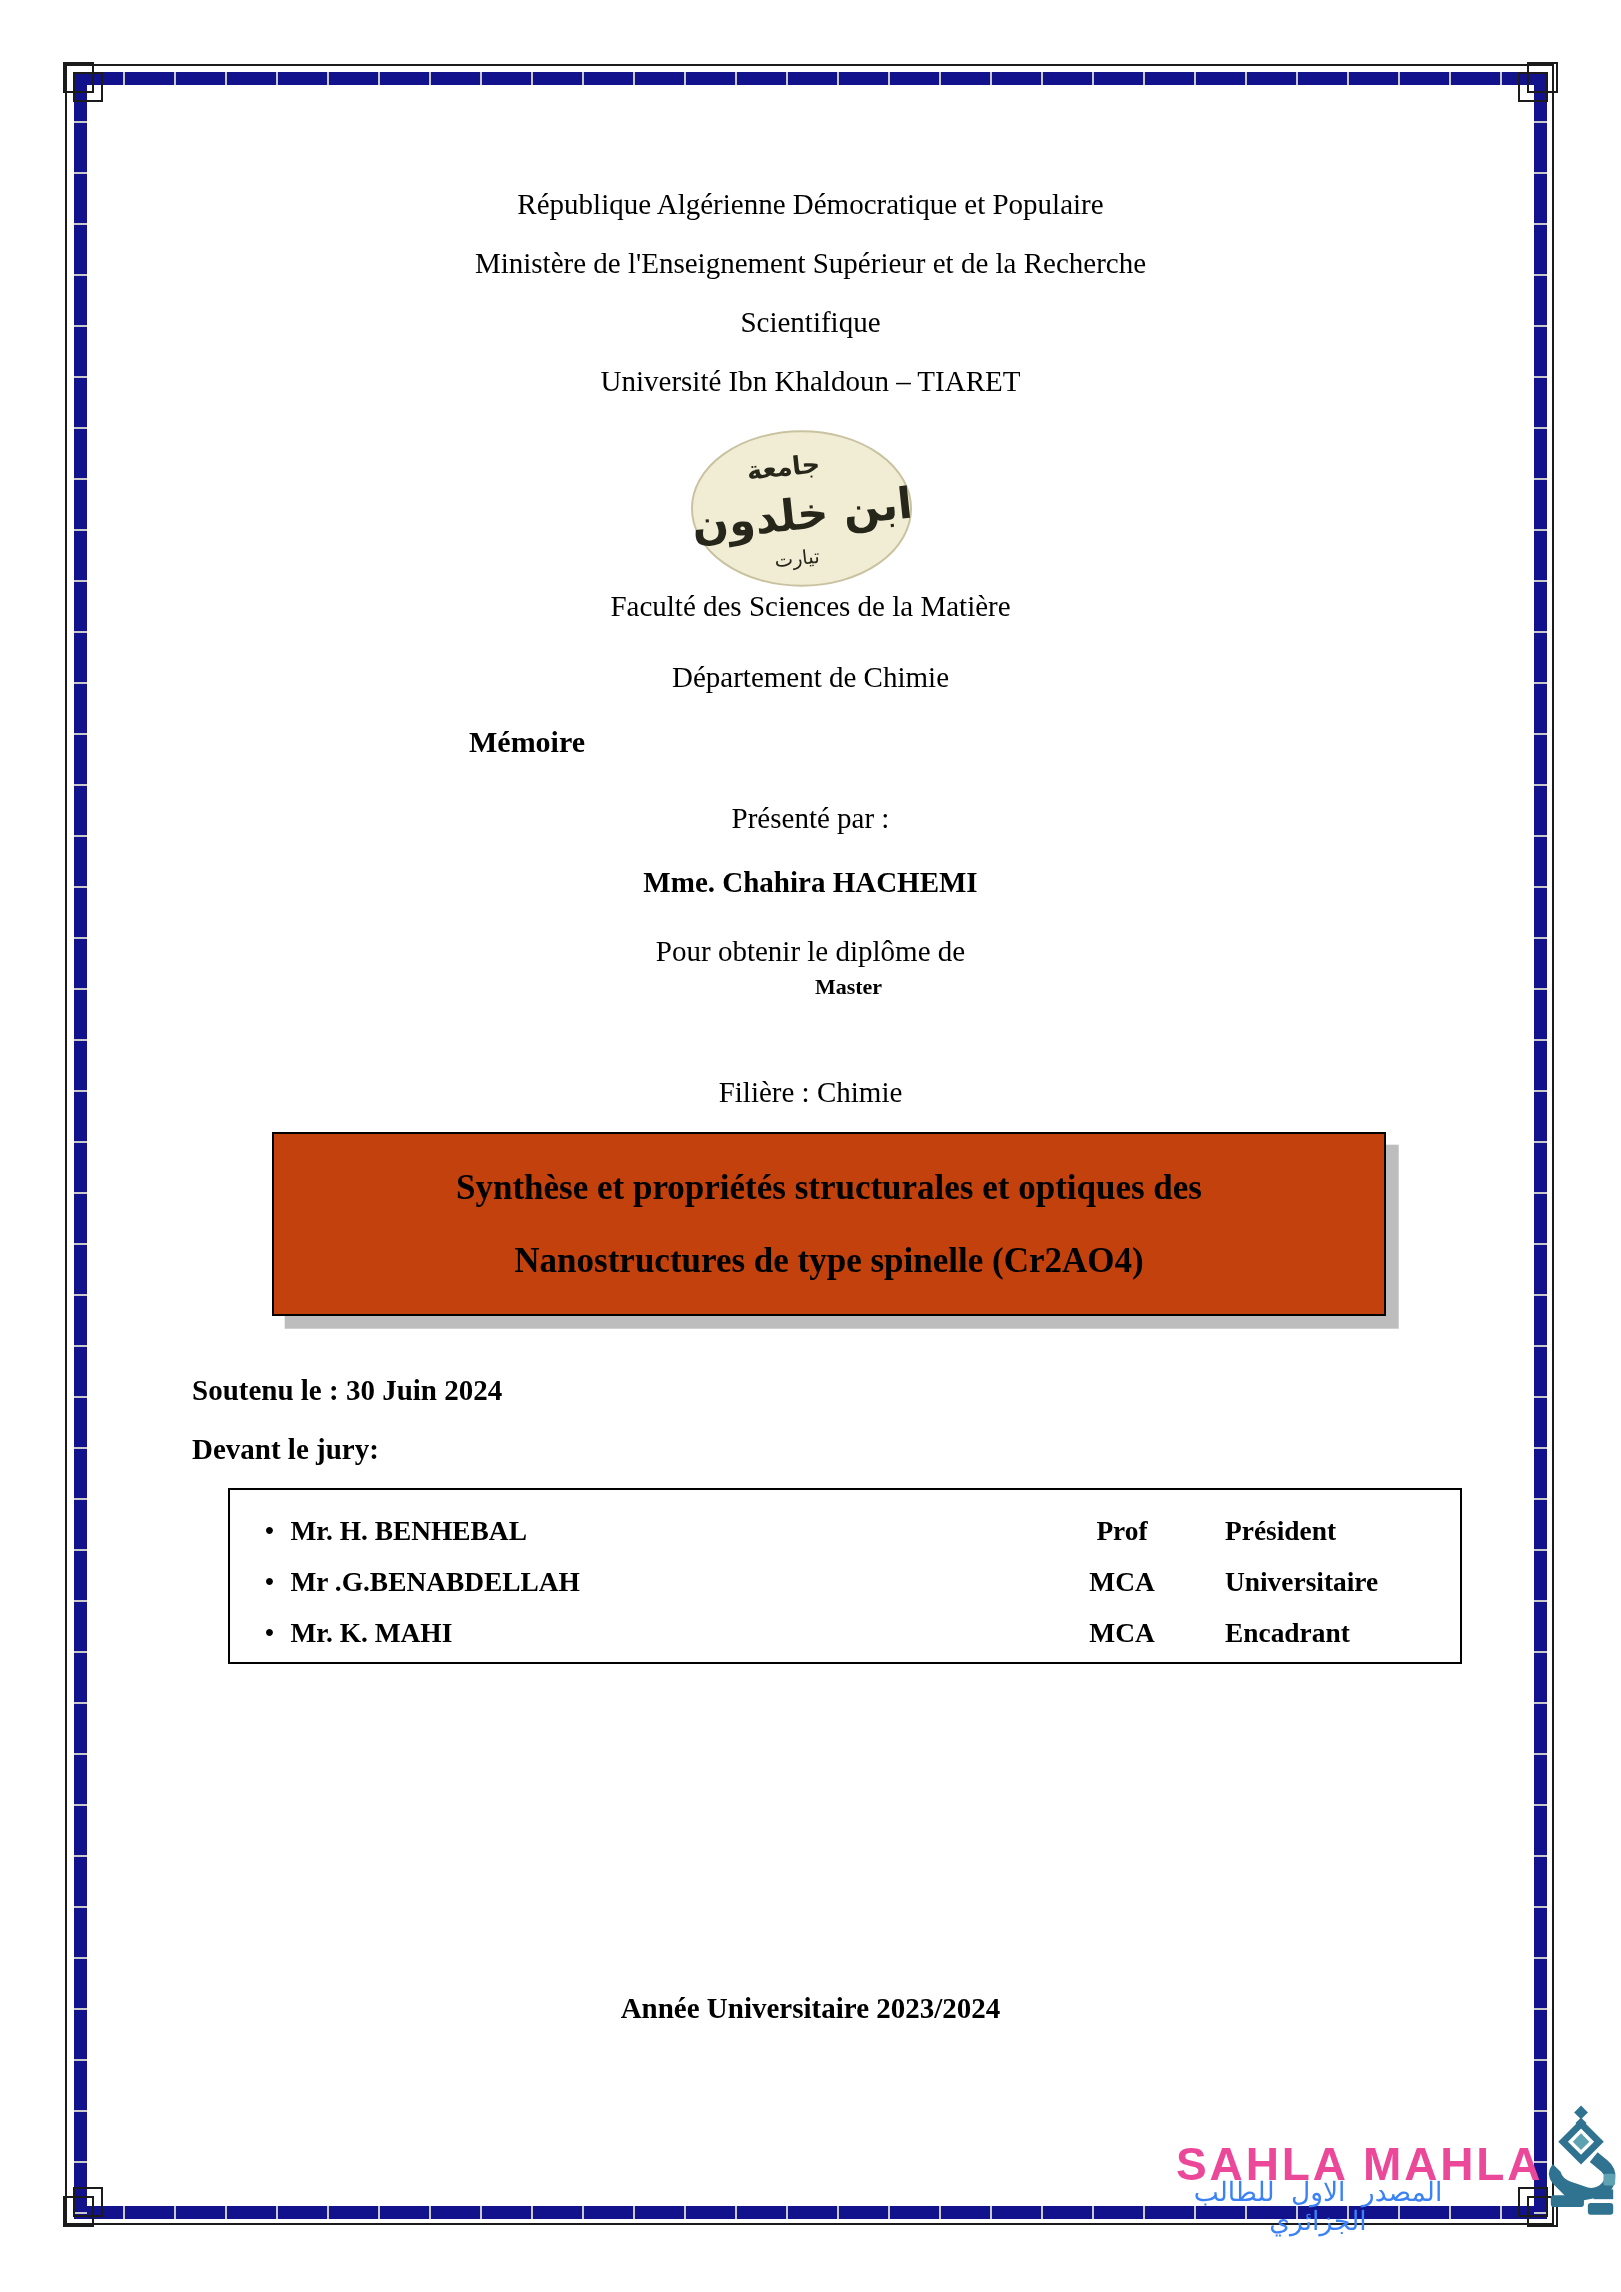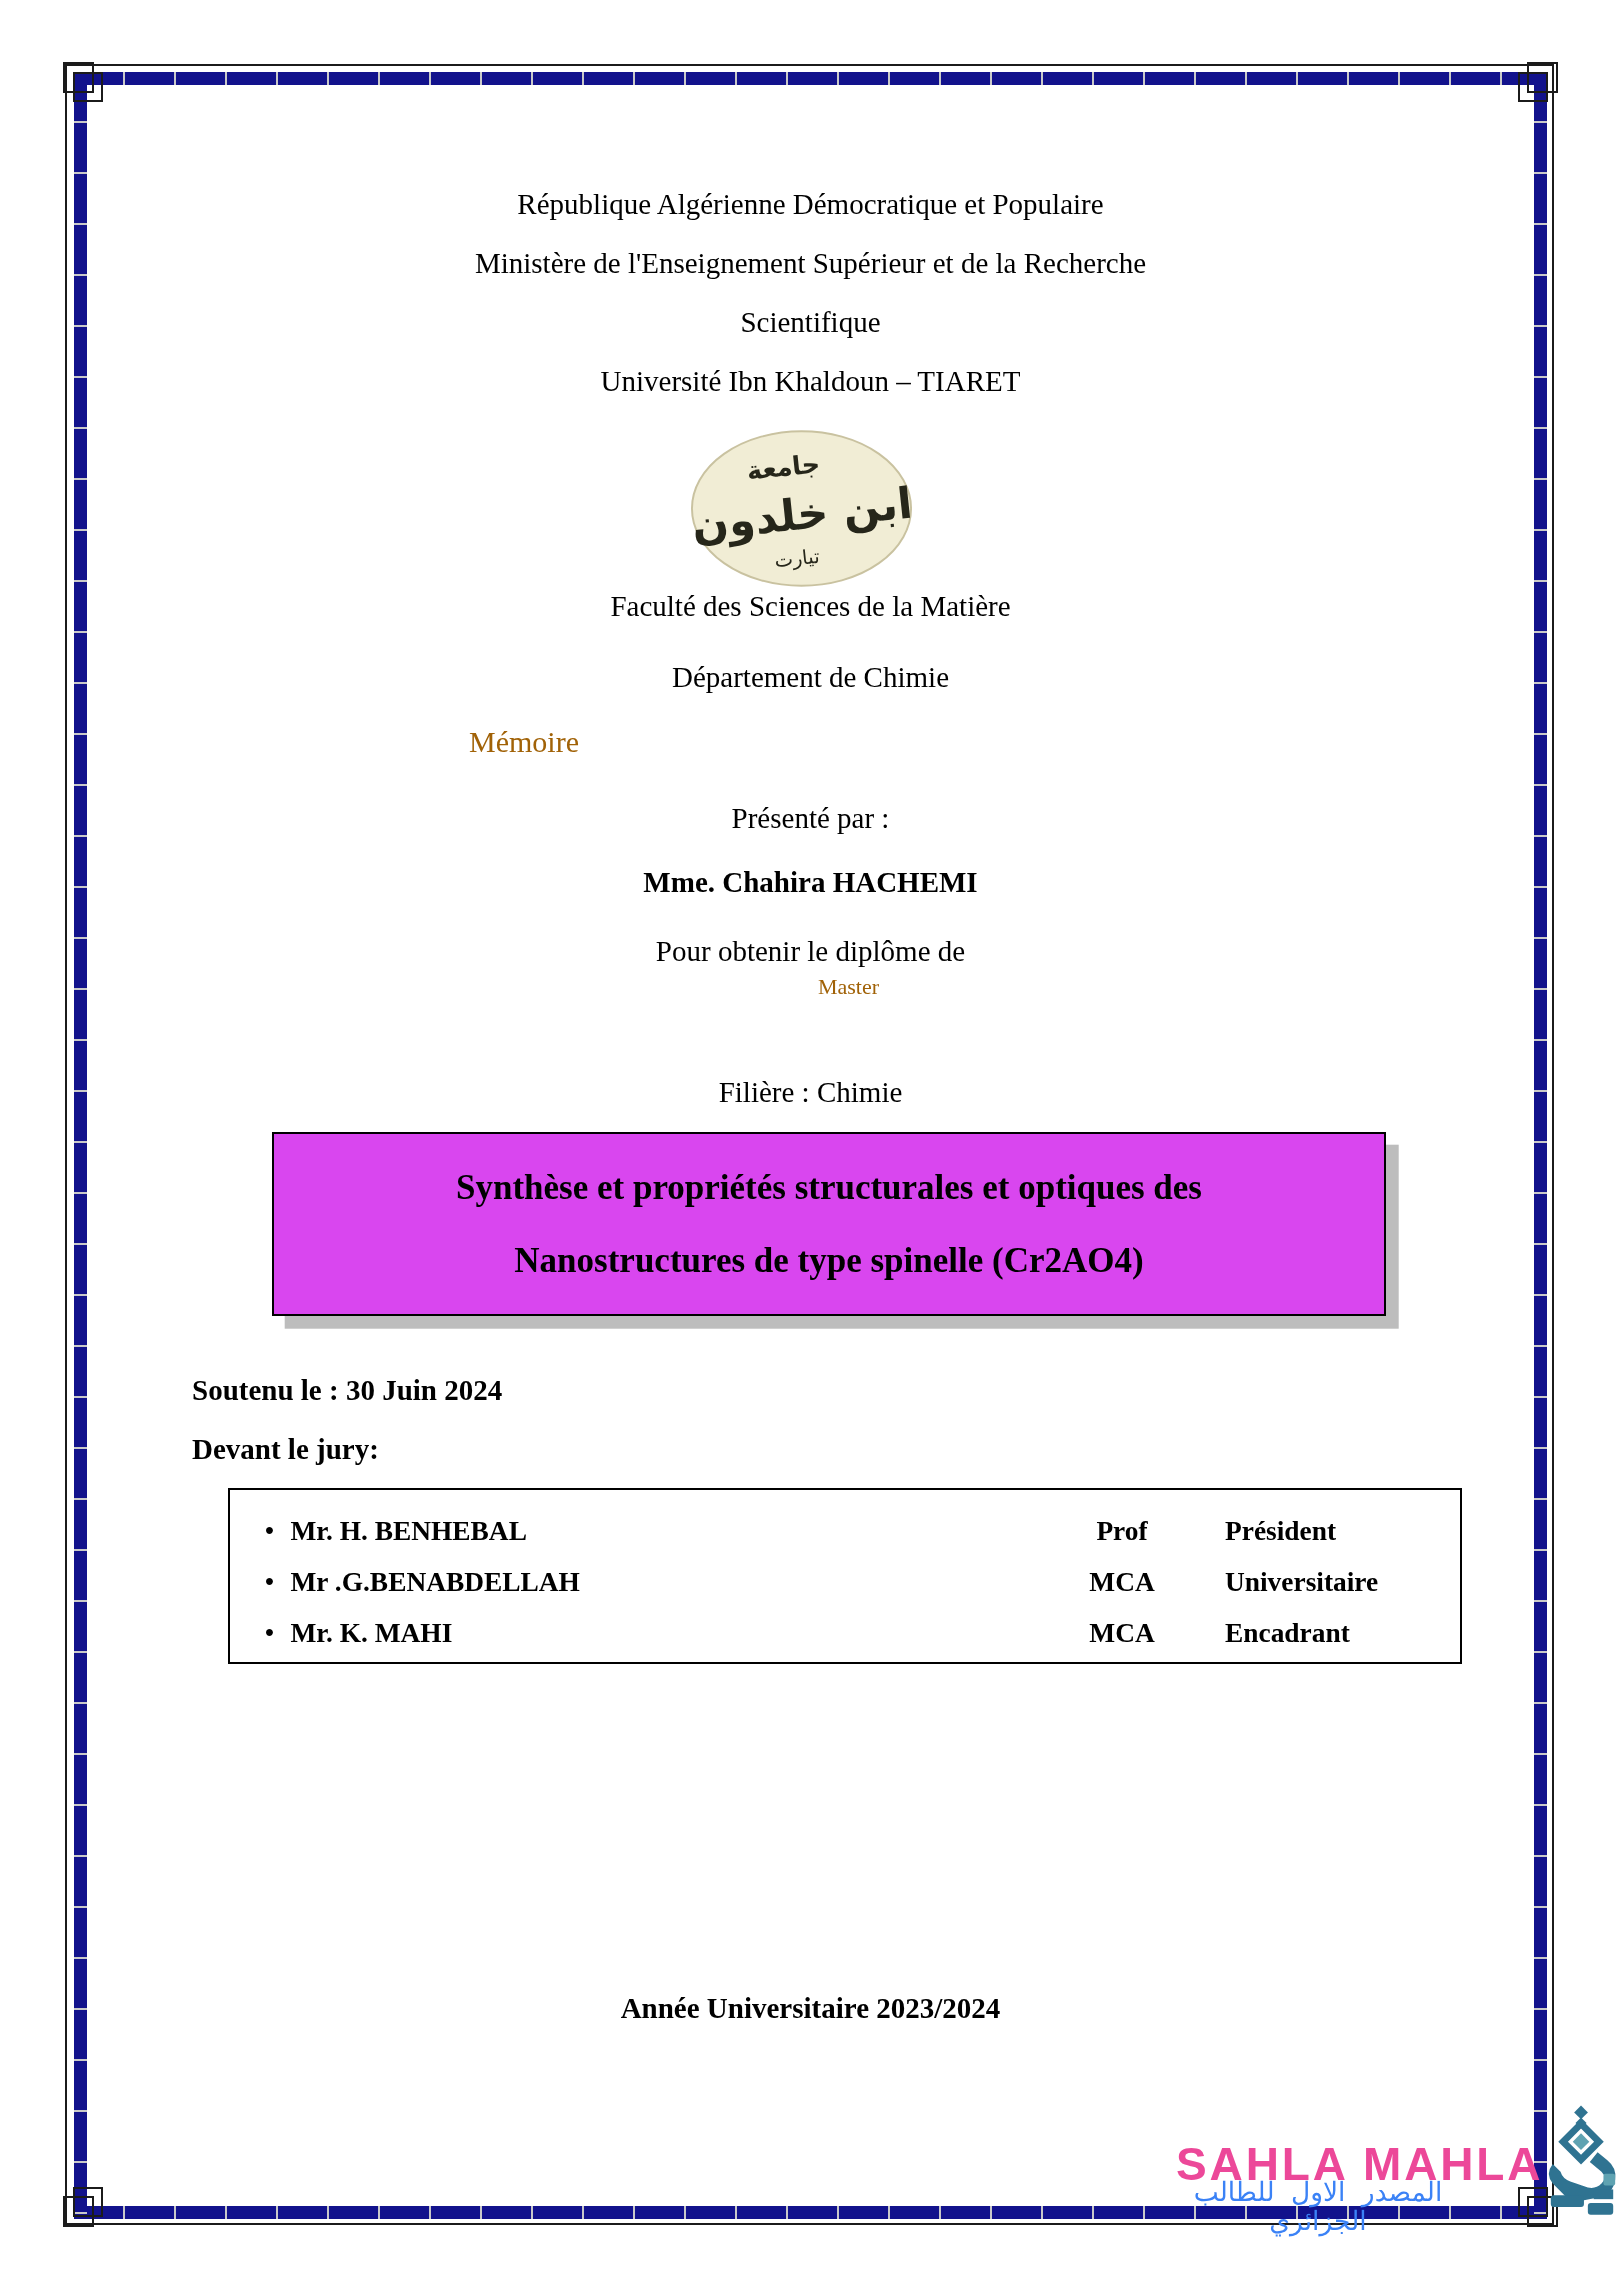--- a/index.html
+++ b/index.html
@@ -29,27 +29,27 @@
   .corner .sq{position:absolute;width:26.5px;height:26.5px;border:2.9px solid #1b1b1b;}
   .corner .sq.a{left:0;top:0;}
   .corner .sq.b{left:9.8px;top:9.8px;}
   .corner.tl{left:63px;top:62px;}
   .corner.tr{right:63px;top:62px;transform:scaleX(-1);}
   .corner.bl{left:63px;bottom:66px;transform:scaleY(-1);}
   .corner.br{right:63px;bottom:66px;transform:scale(-1,-1);}
   
   .cline{position:absolute;left:0;width:100%;text-align:center;font-size:29px;line-height:33px;}
   .bold{font-weight:bold;}
-  .blue{color:#a16207;font-weight:normal;}
+  .blue{color:#000000;font-weight:bold;}
   
   .seal{position:absolute;left:690px;top:429px;width:224px;height:159px;}
   
   .title-box{
     position:absolute;left:272px;top:1132px;width:1114px;height:184px;
-    background:#d946ef;border:2.9px solid #000;
+    background:#c2410c;border:2.9px solid #000;
     box-shadow:12.7px 12.7px 0 0 #BDBDBD;
     box-sizing:border-box;
     display:flex;flex-direction:column;justify-content:center;gap:33px;
     text-align:center;font-weight:bold;font-size:35px;
   }
   
   .left-line{position:absolute;left:192px;font-size:29px;font-weight:bold;}
   .jury-box{
     position:absolute;left:228px;top:1488px;width:1234px;height:176px;
     border:2.9px solid #000;box-sizing:border-box;

